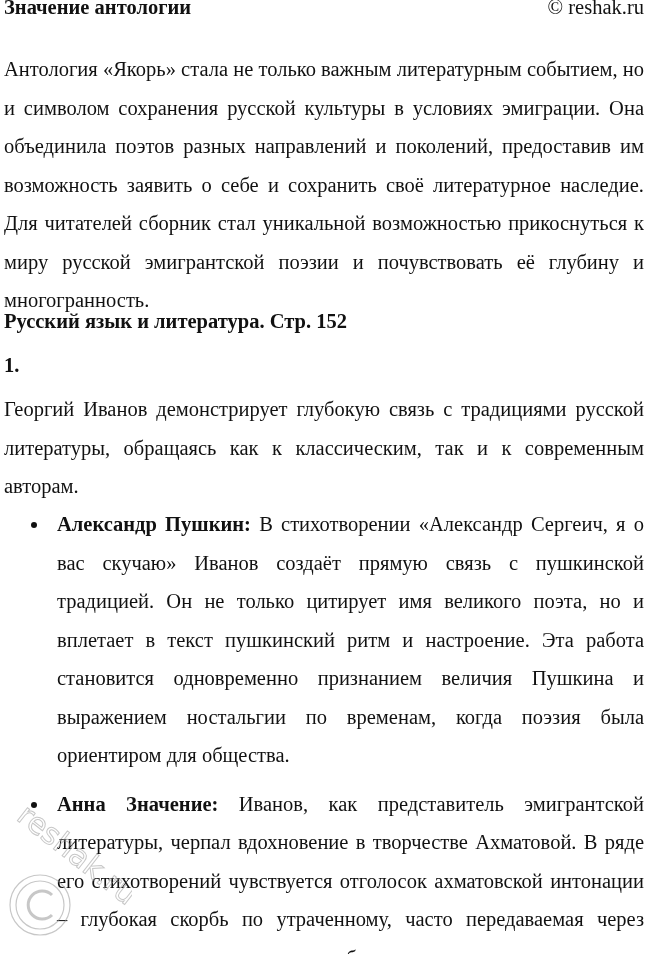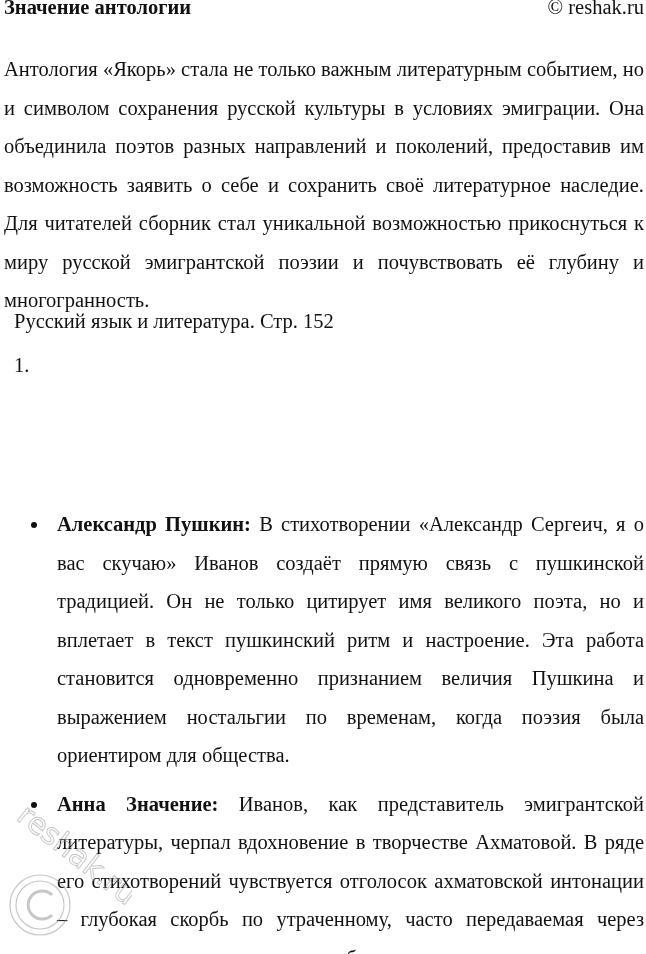--- a/index.html
+++ b/index.html
@@ -45,22 +45,22 @@
       position: absolute;
       left: 4px;
       width: 640px;
       line-height: 38.5px;
       text-align: justify;
       text-align-last: left;
     }
     .para-1 { top: 50px; }
     .heading {
       position: absolute;
-      left: 14px;
-      font-weight: normal;
+      left: 4px;
+      font-weight: bold;
       line-height: 30px;
     }
     .heading-page { top: 306px; }
     .heading-num { top: 350px; }
     .para-2 { top: 390px; }
     .bullet-list {
       position: absolute;
       left: 0;
       top: 505px;
       width: 646px;
@@ -110,20 +110,21 @@
     <span class="section-title">Значение антологии</span>
     <span class="copyright">© reshak.ru</span>
   </div>
 
   <p class="para para-1" style="margin:0;">Антология «Якорь» стала не только важным литературным событием, но и символом сохранения русской культуры в условиях эмиграции. Она объединила поэтов разных направлений и поколений, предоставив им возможность заявить о себе и сохранить своё литературное наследие. Для читателей сборник стал уникальной возможностью прикоснуться к миру русской эмигрантской поэзии и почувствовать её глубину и многогранность.</p>
 
   <div class="heading heading-page">Русский язык и литература. Стр. 152</div>
 
   <div class="heading heading-num">1.</div>
 
+  <p class="para para-2" style="margin:0;">Георгий Иванов демонстрирует глубокую связь с традициями русской литературы, обращаясь как к классическим, так и к современным авторам.</p>
 
   <ul class="bullet-list">
     <li class="bullet-item">
       <span class="bullet-dot"></span>
       <span class="bullet-term">Александр Пушкин:</span><span> В стихотворении «Александр Сергеич, я о вас скучаю» Иванов создаёт прямую связь с пушкинской традицией. Он не только цитирует имя великого поэта, но и вплетает в текст пушкинский ритм и настроение. Эта работа становится одновременно признанием величия Пушкина и выражением ностальгии по временам, когда поэзия была ориентиром для общества.</span>
     </li>
     <li class="bullet-item">
       <span class="bullet-dot"></span>
       <span class="bullet-term">Анна Значение:</span><span> Иванов, как представитель эмигрантской литературы, черпал вдохновение в творчестве Ахматовой. В ряде его стихотворений чувствуется отголосок ахматовской интонации – глубокая скорбь по утраченному, часто передаваемая через лаконичные и проникновенные образы.</span>
     </li>

